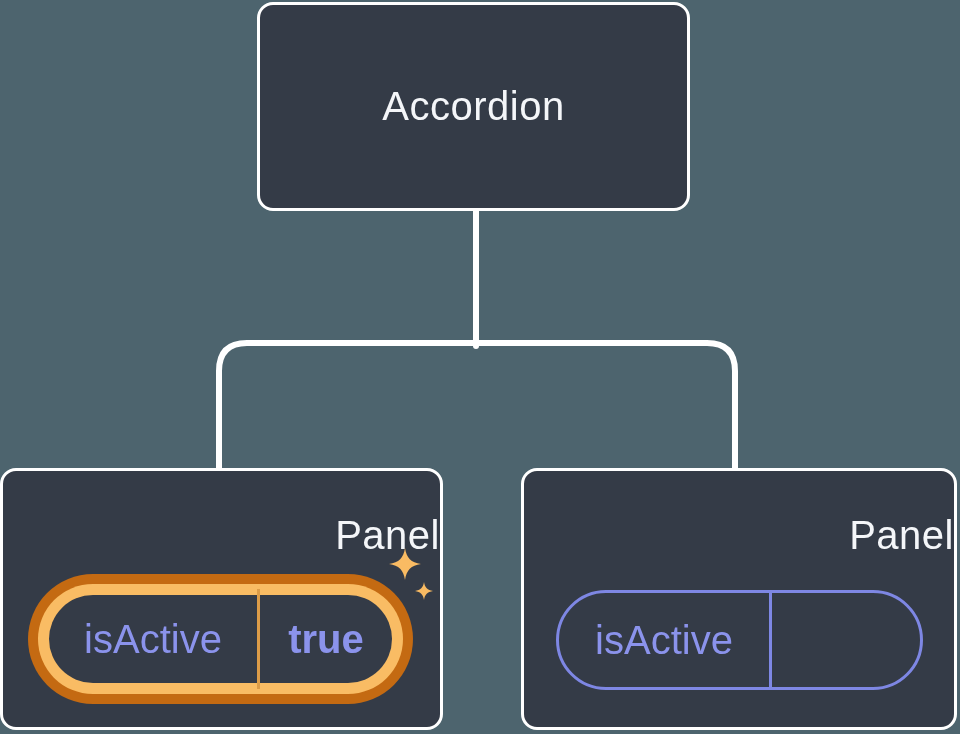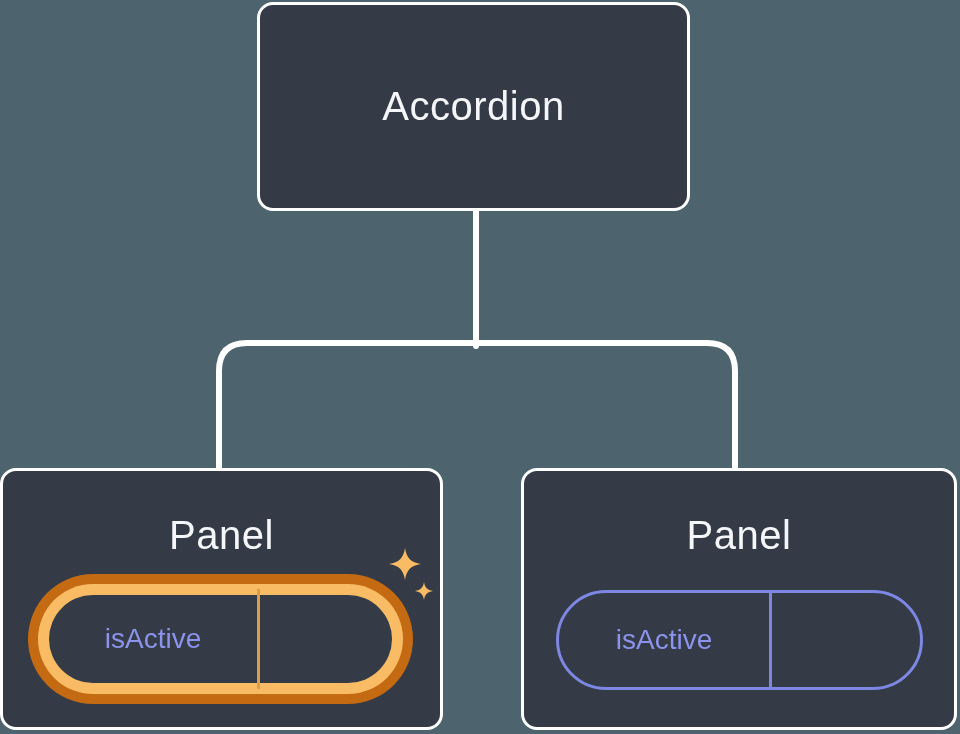--- a/index.html
+++ b/index.html
@@ -32,21 +32,21 @@
   .node-panel-right { left: 521px; top: 468px; width: 436px; height: 262px; }
   .node-title {
     color: var(--text, #F4F6F9);
     font-size: 40px;
     font-weight: 400;
     letter-spacing: 0.5px;
   }
   .panel-title {
     position: absolute;
     left: 0; right: 0; top: 42px;
-    text-align: center;
+    text-align: right;
   }
   
   .pill-active-outer {
     position: absolute;
     left: 25px; top: 103px;          
     width: 385px; height: 130px;
     background: var(--ring_dark_orange, #C46A12);
     border-radius: 65px;
   }
   .pill-active-gold {
@@ -59,21 +59,21 @@
     position: absolute;
     left: 11px; top: 11px; right: 11px; bottom: 11px;
     background: var(--node_fill, #343B47);
     border-radius: 44px;
     display: flex;
     align-items: stretch;
   }
   .pill-cell {
     display: flex; align-items: center; justify-content: center;
     color: var(--purple_text, #8B93EC);
-    font-size: 28px;
+    font-size: 40px;
   }
   .pill-active-inner .cell-name  { width: 208px; }
   .pill-active-inner .cell-value { flex: 1; font-weight: 700; }
   .divider-gold {
     width: 3px;
     background: var(--divider_orange, #DC9C48);
     margin: -6px 0;                  
   }
   
   .pill-inactive {
@@ -114,20 +114,21 @@
   </div>
 
   <div class="node node-panel-left">
     <div class="node-title panel-title">Panel</div>
 
     <div class="pill-active-outer">
       <div class="pill-active-gold">
         <div class="pill-active-inner">
           <div class="pill-cell cell-name">isActive</div>
           <div class="divider-gold"></div>
+          <div class="pill-cell cell-value">true</div>
         </div>
       </div>
     </div>
   </div>
 
   <svg class="sparkles" viewBox="0 0 60 62" aria-hidden="true">
     <path fill="#F9BB63" d="M 20 4 C 21.5 14 26 18.5 36 20 C 26 21.5 21.5 26 20 36 C 18.5 26 14 21.5 4 20 C 14 18.5 18.5 14 20 4 Z"></path>
     <path fill="#F9BB63" d="M 39 38 C 39.9 43.6 42.4 46.1 48 47 C 42.4 47.9 39.9 50.4 39 56 C 38.1 50.4 35.6 47.9 30 47 C 35.6 46.1 38.1 43.6 39 38 Z"></path>
   </svg>
 

